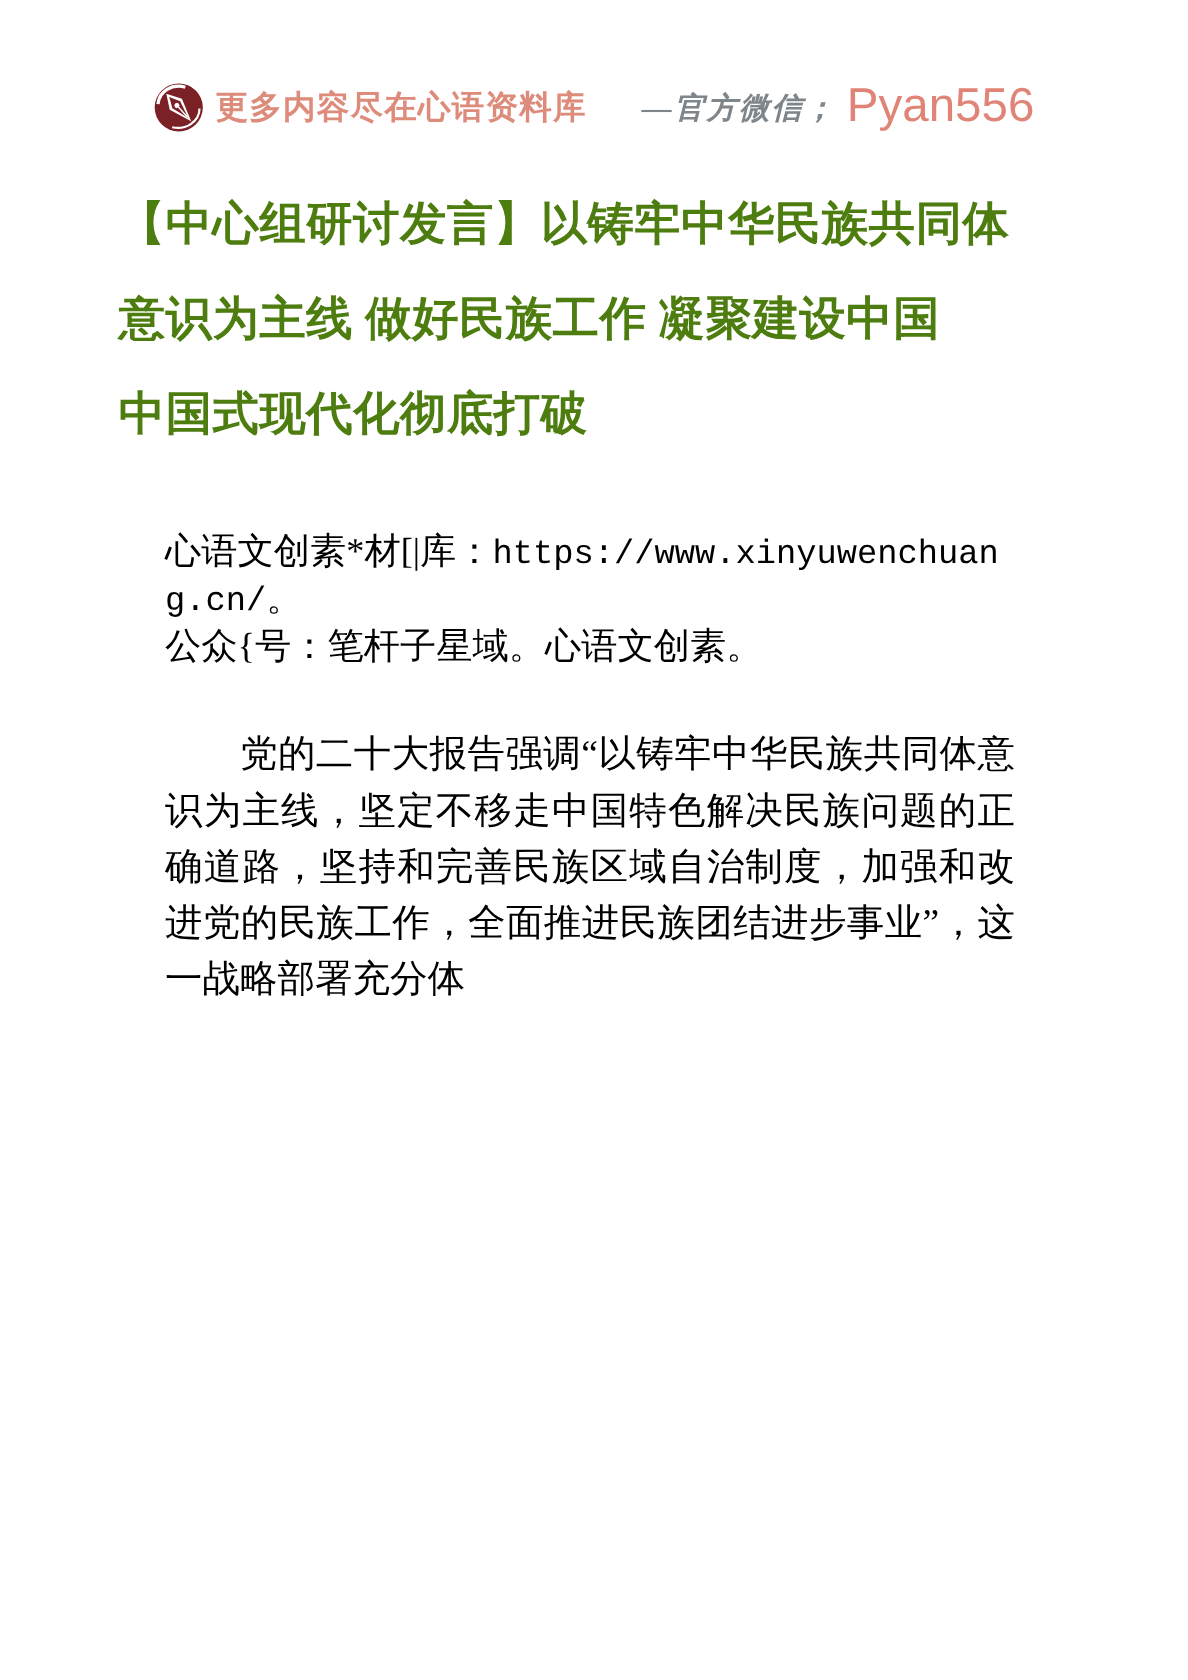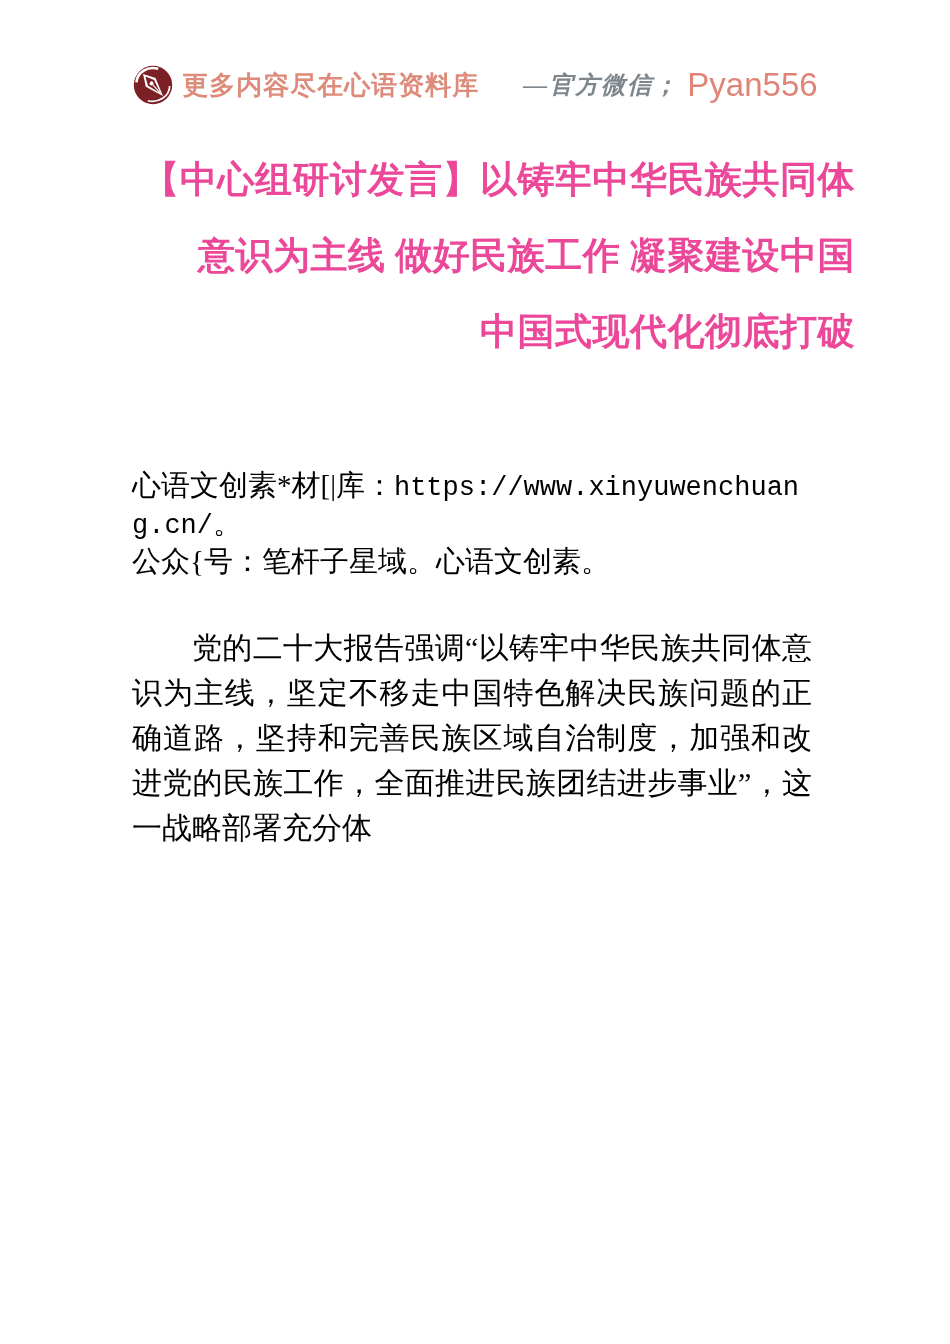--- a/index.html
+++ b/index.html
@@ -41,48 +41,47 @@
     font-family: "Liberation Serif", serif;
     font-style: italic;
     font-weight: bold;
     font-size: 24px;
     letter-spacing: 2px;
     color: #7e868b;
     margin-left: 36px;
   }
   .wechat-id {
     font-family: "Liberation Sans", sans-serif;
-    font-size: 33px;
+    font-size: 38px;
     color: #e08478;
   }
 
   
   .doc-title {
     position: absolute;
     top: 142px;
     left: 95px;
     width: 760px;
-    text-align: right;
+    text-align: left;
     font-family: "Liberation Serif", serif;
     font-weight: bold;
     font-size: 37px;
     line-height: 76px;
-    color: #ec4899;
+    color: #4d7c0f;
     letter-spacing: 0.5px;
   }
 
   
   .content {
     position: absolute;
     top: 424px;
     left: 132px;
     width: 680px;
     font-size: 29px;
     color: #000000;
-    margin-top: 44px;
   }
   .source-note {
     line-height: 35px;
     text-align: left;
     word-break: break-all;
   }
   .source-note .url {
     font-family: "Liberation Mono", monospace;
     font-size: 27px;
   }

